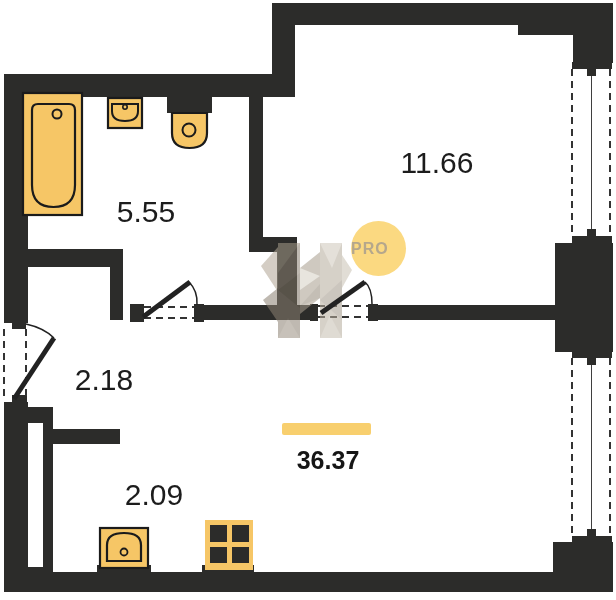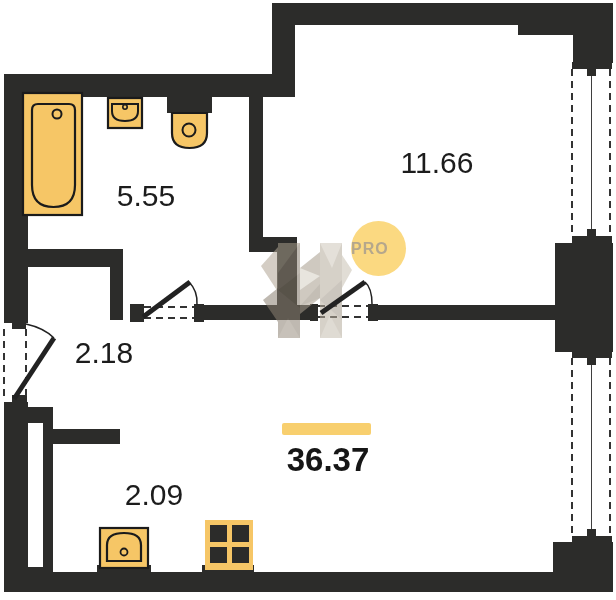--- a/index.html
+++ b/index.html
@@ -8,21 +8,21 @@
     font-family:"Liberation Sans", sans-serif;
   }
   .w{position:absolute;background:#2c2c2a;}
   .dashv{position:absolute;width:2px;background:repeating-linear-gradient(to bottom,#333 0 7px,transparent 7px 12px);}
   .dashh{position:absolute;height:2px;background:repeating-linear-gradient(to right,#333 0 7px,transparent 7px 12px);}
   .mull{position:absolute;width:1px;background:#3f3f3f;}
   .lbl{
     position:absolute;transform:translate(-50%,-50%);
     font-size:30px;color:#1c1c1c;white-space:nowrap;letter-spacing:0px;
   }
-  #total-label{font-size:33px;font-weight:bold;color:#161616;}
+  #total-label{font-size:25px;font-weight:bold;color:#161616;}
   #accent-bar{position:absolute;left:282px;top:423px;width:89px;height:12px;background:#f8cf6e;border-radius:2px;}
   #pro-badge{
     position:absolute;left:351px;top:221px;width:55px;height:55px;border-radius:50%;
     background:#fbd981;display:flex;align-items:center;
     color:#b5a78c;font-size:16px;font-weight:bold;letter-spacing:1px;
   }
   svg{position:absolute;left:0;top:0;}
 </style>
 </head>
 <body>
@@ -151,21 +151,21 @@
       <path d="M54,338 Q44,328 26,324" fill="none" stroke="#222" stroke-width="1.5"></path>
     </g>
   </svg>
 
   <div class="lbl" id="pro-badge-wrap" style="left:0;top:0;transform:none;">
     <div id="pro-badge">
       <span>PRO</span>
     </div>
   </div>
 
-  <div class="lbl" style="left:146px;top:196px;">5.55</div>
+  <div class="lbl" style="left:146px;top:212px;">5.55</div>
   <div class="lbl" style="left:437px;top:163px;">11.66</div>
-  <div class="lbl" style="left:104px;top:353px;">2.18</div>
+  <div class="lbl" style="left:104px;top:380px;">2.18</div>
   <div class="lbl" style="left:154px;top:495px;">2.09</div>
 
   <div id="accent-bar"></div>
   <div class="lbl" id="total-label" style="left:328px;top:460px;">36.37</div>
 
 </div>
 
 </body></html>

